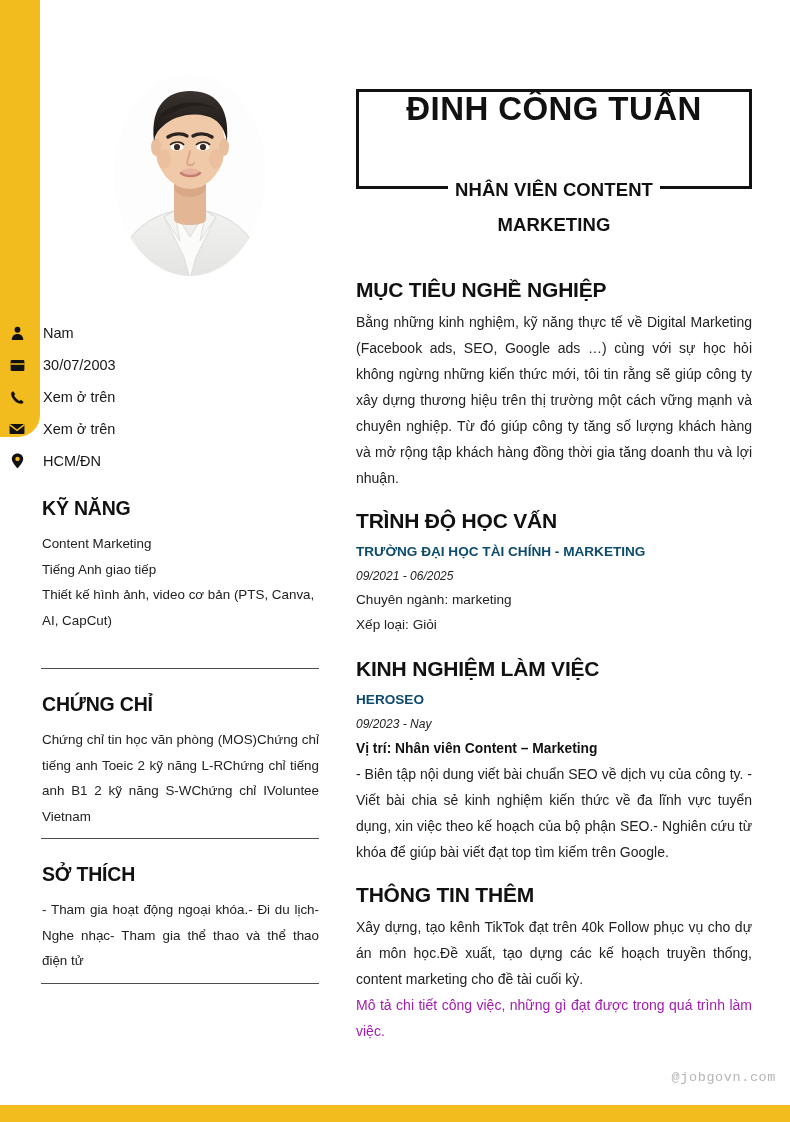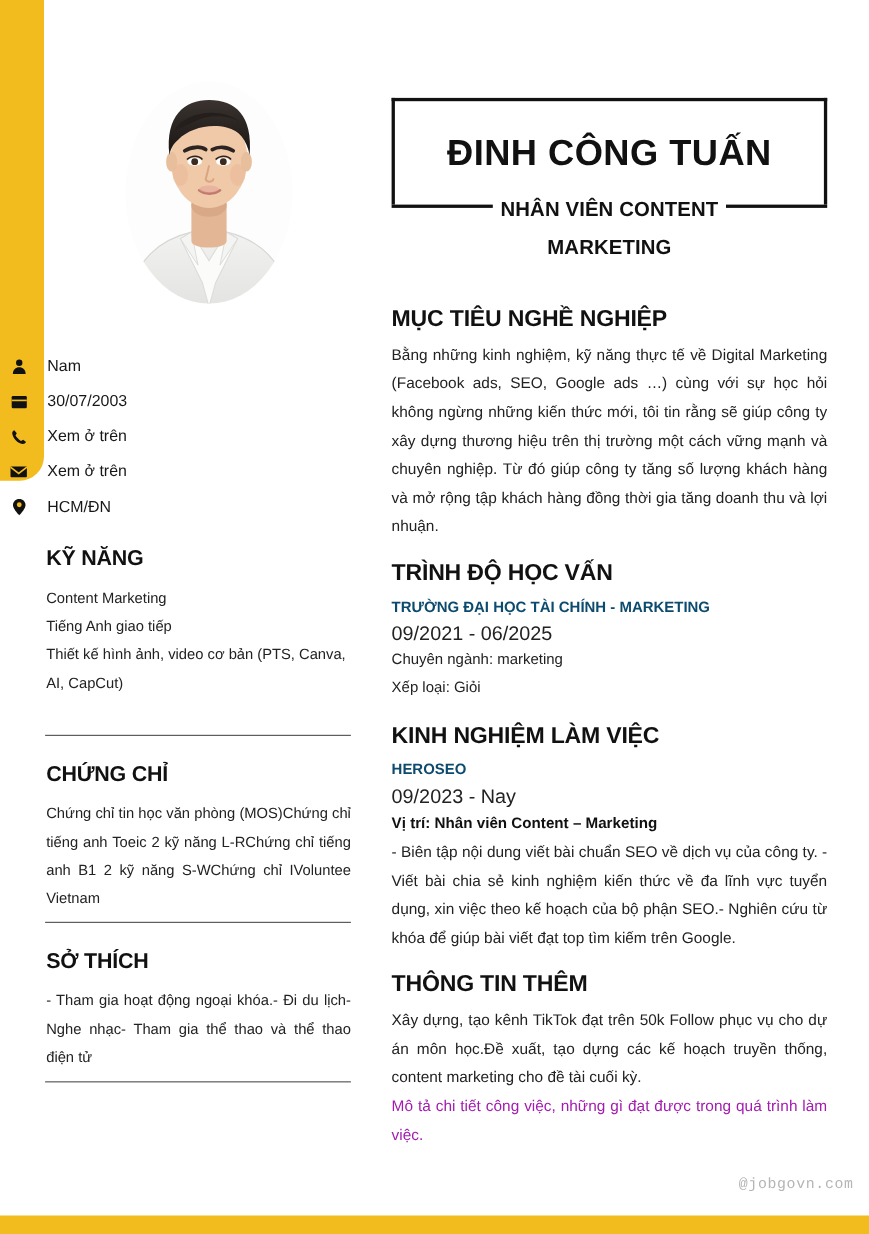--- a/index.html
+++ b/index.html
@@ -123,21 +123,20 @@
     top: 89px;
     width: 396px;
   }
   .name-box {
     position: relative;
     width: 396px;
     height: 97px;
     border: 3px solid #111111;
     border-bottom: none;
     display: flex;
-    align-items: center;
     justify-content: center;
   }
   .name-box::before,
   .name-box::after {
     content: "";
     position: absolute;
     bottom: -3px;
     height: 3px;
     background: #111111;
     width: 92px;
@@ -179,21 +178,22 @@
     text-align: justify;
   }
   .rsec .para.muted { color: #a21caf; }
   .org {
     font-size: 13.6px;
     font-weight: bold;
     color: #0c4a6e;
     line-height: 24px;
   }
   .dates {
-    font-size: 18px;
+    font-size: 12px;
+    font-style: italic;
     color: #222222;
     line-height: 24px;
   }
   .sub {
     font-size: 13.6px;
     color: #222222;
     line-height: 24.5px;
   }
   .role {
     font-size: 13.8px;
@@ -380,21 +380,21 @@
     <div class="rsec" style="position:absolute; left:0; top:657px;">
       <h2>KINH NGHIỆM LÀM VIỆC</h2>
       <div class="org">HEROSEO</div>
       <div class="dates">09/2023 - Nay</div>
       <div class="role">Vị trí: Nhân viên Content – Marketing</div>
       <div class="para">- Biên tập nội dung viết bài chuẩn SEO về dịch vụ của công ty. - Viết bài chia sẻ kinh nghiệm kiến thức về đa lĩnh vực tuyển dụng, xin việc theo kế hoạch của bộ phận SEO.- Nghiên cứu từ khóa để giúp bài viết đạt top tìm kiếm trên Google.</div>
     </div>
 
     <div class="rsec" style="position:absolute; left:0; top:883px;">
       <h2>THÔNG TIN THÊM</h2>
-      <div class="para">Xây dựng, tạo kênh TikTok đạt trên 50k Follow phục vụ cho dự án môn học.Đề xuất, tạo dựng các kế hoạch truyền thống, content marketing cho đề tài cuối kỳ.</div>
+      <div class="para">Xây dựng, tạo kênh TikTok đạt trên 40k Follow phục vụ cho dự án môn học.Đề xuất, tạo dựng các kế hoạch truyền thống, content marketing cho đề tài cuối kỳ.</div>
       <div class="para muted"> Mô tả chi tiết công việc, những gì đạt được trong quá trình làm việc.</div>
     </div>
   </div>
 
   <div class="watermark">@jobgovn.com</div>
   <div class="footer-band"></div>
 
 </div>
 
 </body></html>

